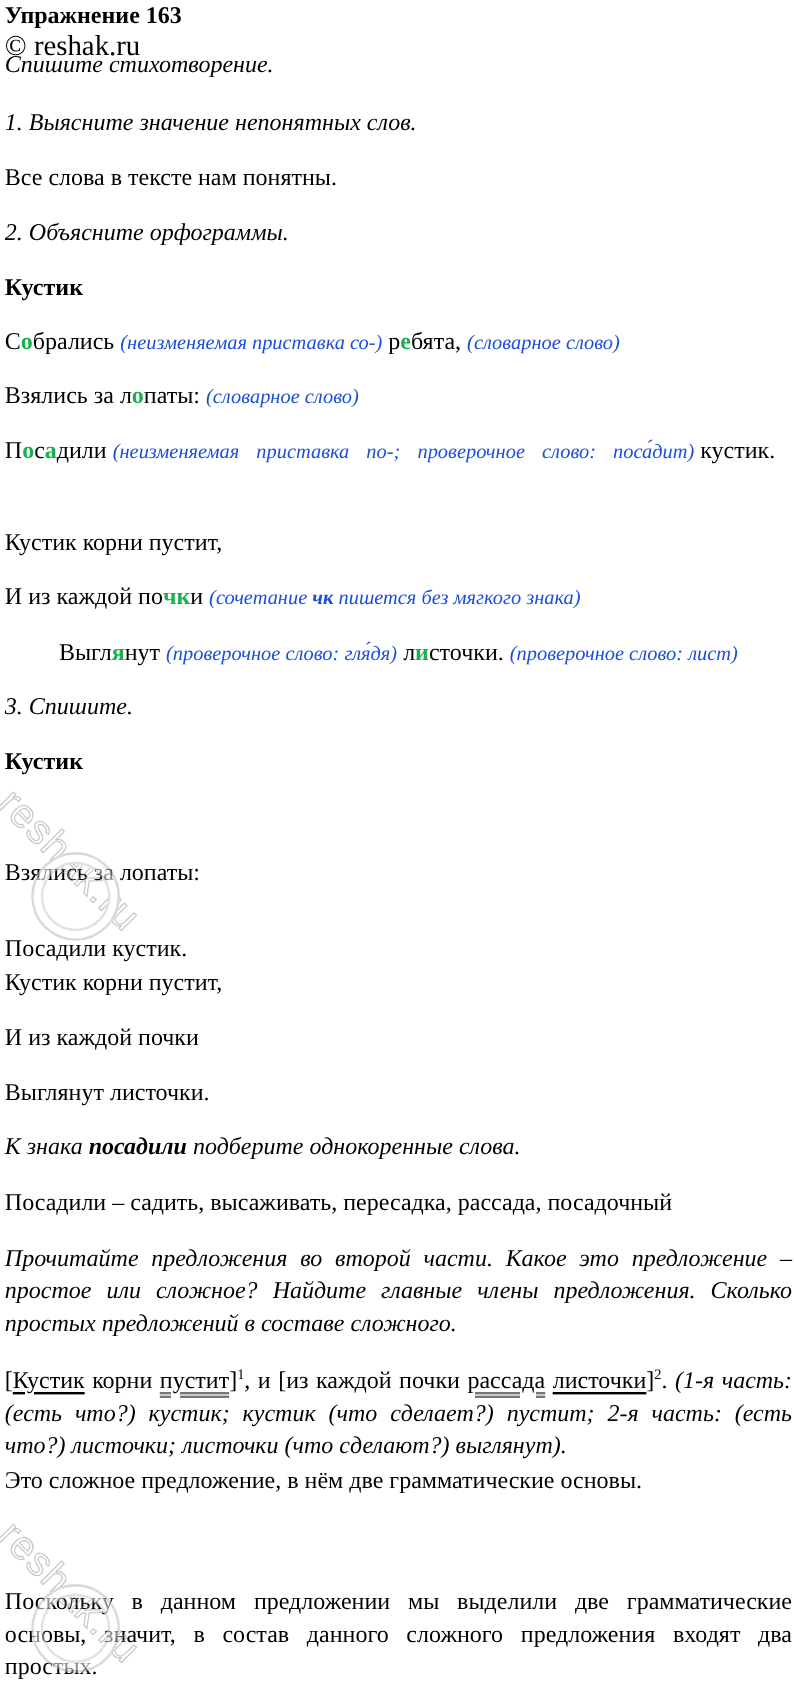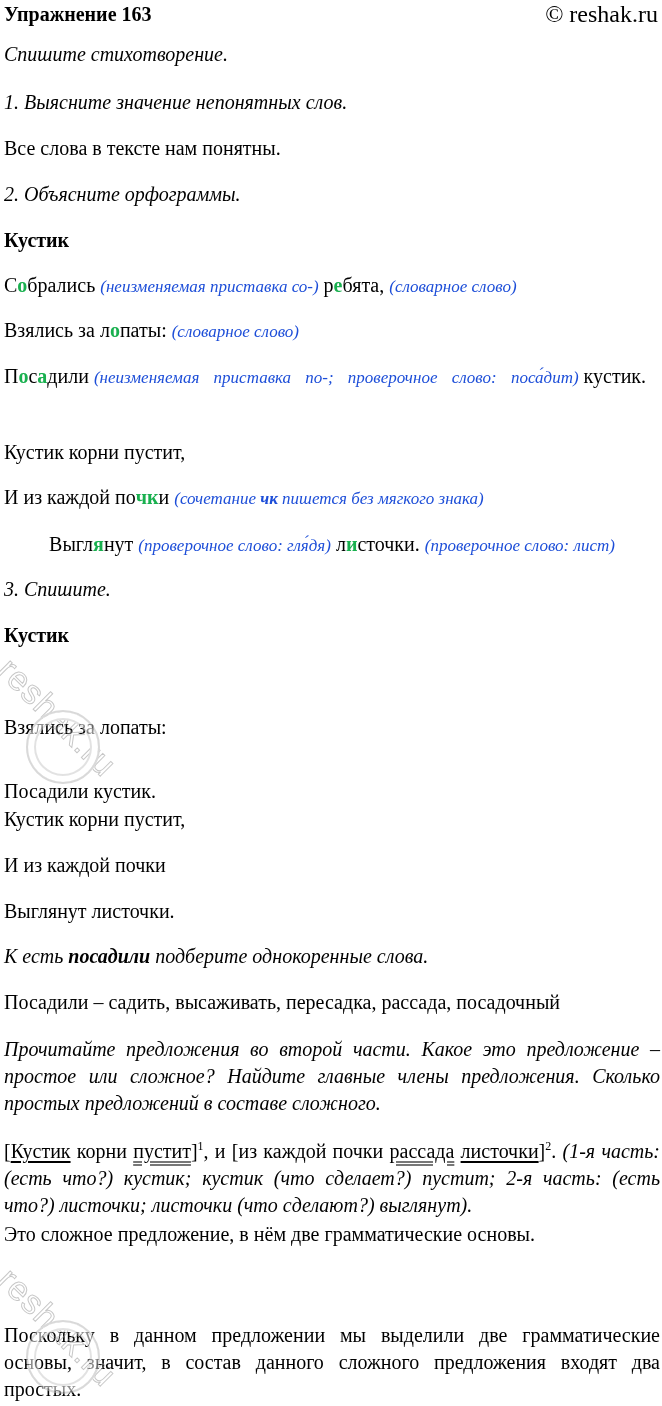--- a/index.html
+++ b/index.html
@@ -2,21 +2,21 @@
 <html><head>
 <meta charset="utf-8">
 <style>
   html, body { margin: 0; padding: 0; background: #ffffff; }
   body {
     width: 662px; height: 1406px; overflow: hidden; position: relative;
     font-family: "Liberation Serif", "DejaVu Serif", serif;
     color: #000; font-size: 20px;
   }
   .page { position: relative; padding: 0 2px 0 4px; }
-  .header { display: flex; justify-content: space-between; align-items: center; height: 28px; }
+  .header { display: flex; justify-content: space-between; align-items: flex-start; height: 28px; flex-direction: column; }
   .header .title { font-weight: bold; font-size: 20px; line-height: 26px; }
   .header .copyright { font-size: 24px; line-height: 26px; padding-right: 2px; }
   p { margin: 0; line-height: 24px; }
   .it { font-style: italic; }
   .b { font-weight: bold; }
   .note { font-style: italic; color: #1d4ed8; font-size: 17px; }
   .note b { font-weight: bold; font-style: italic; }
   .g { color: #19b04f; font-weight: bold; }
   .just { text-align: justify; text-align-last: left; }
   .ul1 { text-decoration: underline; text-underline-offset: 3px; }
@@ -77,21 +77,21 @@
 
   <p class="it abs" style="top:577px;">3. Спишите.</p>
   <p class="b abs" style="top:623px;">Кустик</p>
   <p class="abs" style="top:715px;">Взялись за лопаты:</p>
   <p class="abs" style="top:779px;">Посадили кустик.</p>
   <p class="abs" style="top:807px;">Кустик корни пустит,</p>
   <p class="abs" style="top:853px;">И из каждой почки</p>
   <p class="abs" style="top:899px;">Выглянут листочки.</p>
 
   <p class="it abs" style="top:944px;">
-    <span>К есть </span><b>посадили</b><span> подберите однокоренные слова.</span>
+    <span>К знака </span><b>посадили</b><span> подберите однокоренные слова.</span>
   </p>
   <p class="abs" style="top:990px;">Посадили – садить, высаживать, пересадка, рассада, посадочный</p>
 
   <p class="it abs just" style="top:1036px; line-height:27px;">Прочитайте предложения во второй части. Какое это предложение – простое или сложное? Найдите главные члены предложения. Сколько простых предложений в составе сложного.</p>
 
   <p class="abs just" style="top:1138px; line-height:27px;">
     <span>[</span><span class="ul1">Кустик</span><span> корни </span><span class="ul2">пустит</span><span>]</span><sup>1</sup><span>, и [из каждой почки </span><span class="ul2">рассада</span><span> </span><span class="ul1">листочки</span><span>]</span><sup>2</sup><span>.</span>
     <span class="it">(1-я часть: (есть что?) кустик; кустик (что сделает?) пустит; 2-я часть: (есть что?) листочки; листочки (что сделают?) выглянут).</span>
   </p>
 

